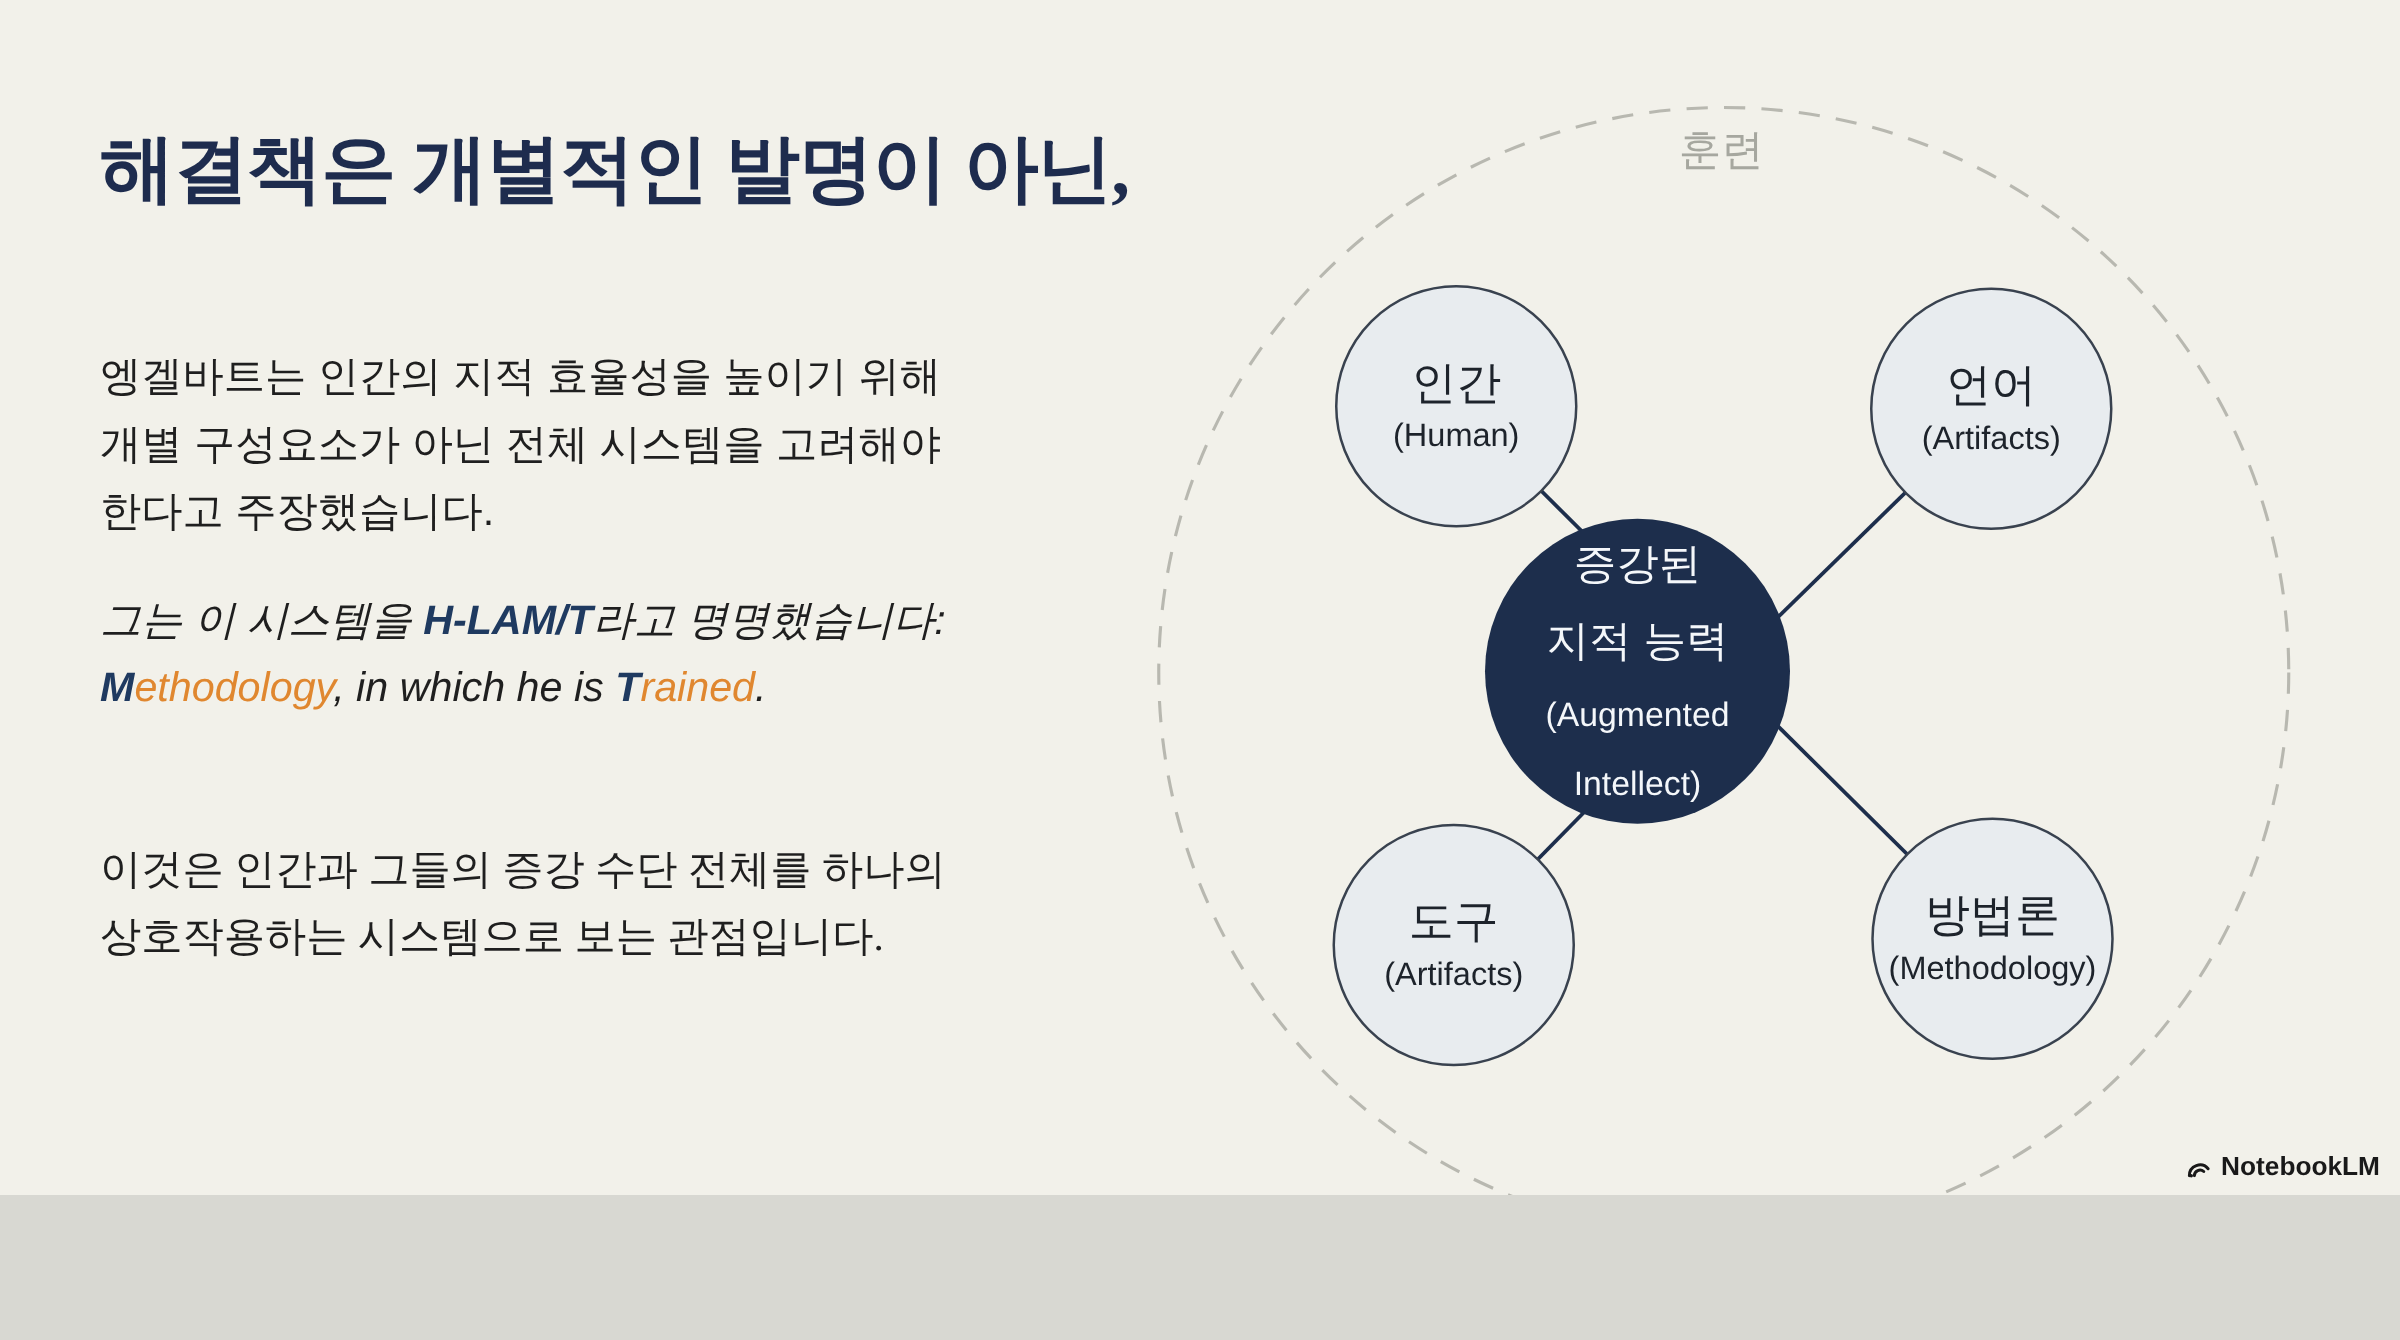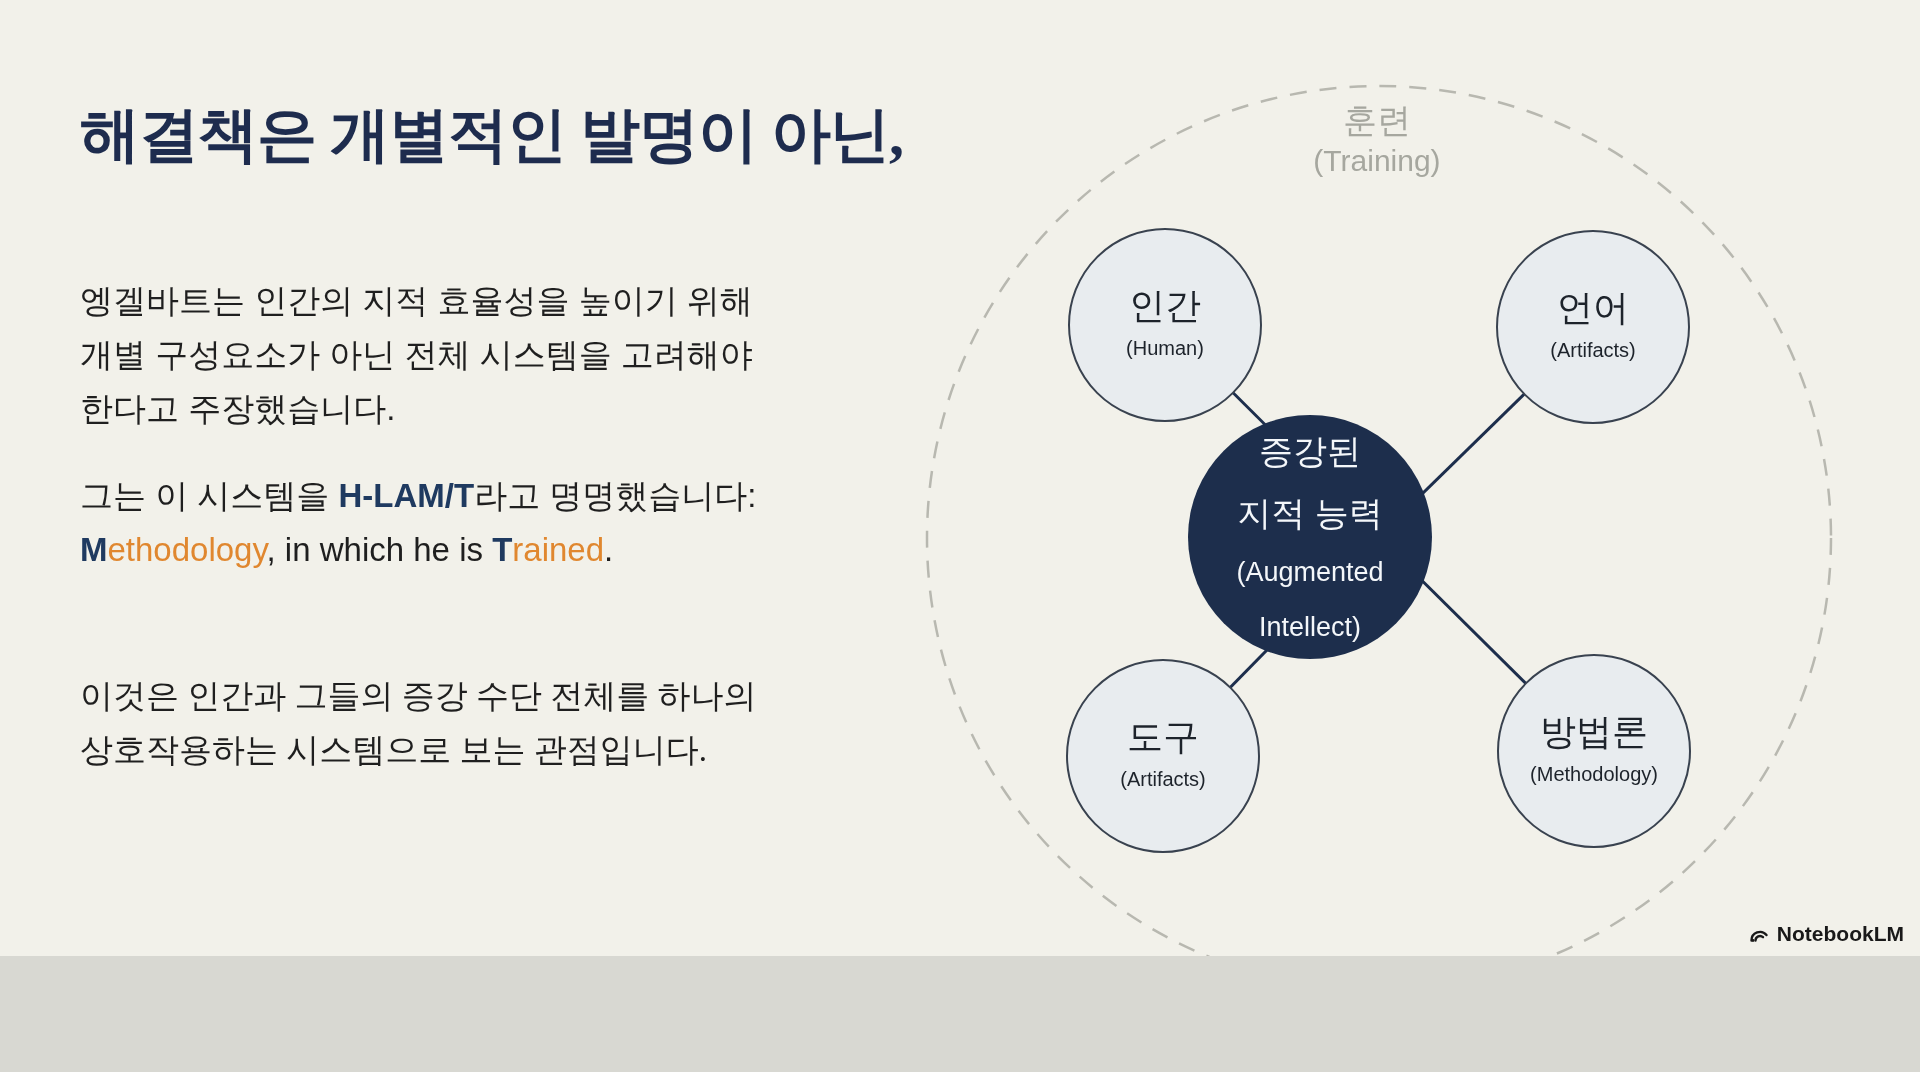--- a/index.html
+++ b/index.html
@@ -27,42 +27,42 @@
     letter-spacing:-1px;
   }
   .title .tline{display:block;}
   .para{
     font-size:33px;
     line-height:54px;
     color:#1f1f1f;
   }
   .para .pline{display:block;}
   .para1{margin-top:96px;}
-  .para2{}
+  .para2{font-style:italic;}
   .para3{margin-top:92px;font-family:Liberation Serif, serif;}
   .seg-initial{font-weight:700;color:#1f3a60;}
   .seg-orange{color:#e0872f;}
   .seg-plain{color:#1f1f1f;}
   .acronym{font-weight:700;color:#1f3a60;}
 
   
   .diagram-svg{position:absolute;left:0;top:0;width:1920px;height:1072px;}
   .node{
     position:absolute;border-radius:50%;
     display:flex;flex-direction:column;align-items:center;justify-content:center;
   }
   .node-satellite{
     width:194px;height:194px;
     background:#e8ecef;
     border:2px solid #39424f;
     color:#1d232b;
     box-sizing:border-box;
   }
   .node-satellite .ko{font-size:36px;line-height:44px;}
-  .node-satellite .en{font-size:20px;line-height:36px;margin-top:2px;}
+  .node-satellite .en{font-size:26px;line-height:36px;margin-top:2px;}
   .node-center{
     width:244px;height:244px;
     background:#1d2e4c;
     color:#f4f7fa;
   }
   .node-center .ko{font-size:34px;line-height:44px;}
   .node-center .en{font-size:27px;line-height:35px;margin-top:2px;}
   .node-human{left:1068px;top:228px;}
   .node-language{left:1496px;top:230px;}
   .node-artifacts{left:1066px;top:659px;}
@@ -117,21 +117,20 @@
   <svg class="diagram-svg" viewBox="0 0 1920 1072" xmlns="http://www.w3.org/2000/svg">
     <circle cx="1379" cy="538" r="452" fill="none" stroke="#b8b8b0" stroke-width="2.5" stroke-dasharray="17 13"></circle>
     <line x1="1378" y1="537" x2="1165" y2="325" stroke="#1d2e4c" stroke-width="3"></line>
     <line x1="1378" y1="537" x2="1593" y2="327" stroke="#1d2e4c" stroke-width="3"></line>
     <line x1="1378" y1="537" x2="1163" y2="756" stroke="#1d2e4c" stroke-width="3"></line>
     <line x1="1378" y1="537" x2="1594" y2="751" stroke="#1d2e4c" stroke-width="3"></line>
   </svg>
 
   <div class="training-label">
     <div class="ko">훈련</div>
-    <div class="en">(Training)</div>
   </div>
 
   <div class="node node-satellite node-human">
     <div class="ko">인간</div>
     <div class="en">(Human)</div>
   </div>
 
   <div class="node node-satellite node-language">
     <div class="ko">언어</div>
     <div class="en">(Artifacts)</div>

